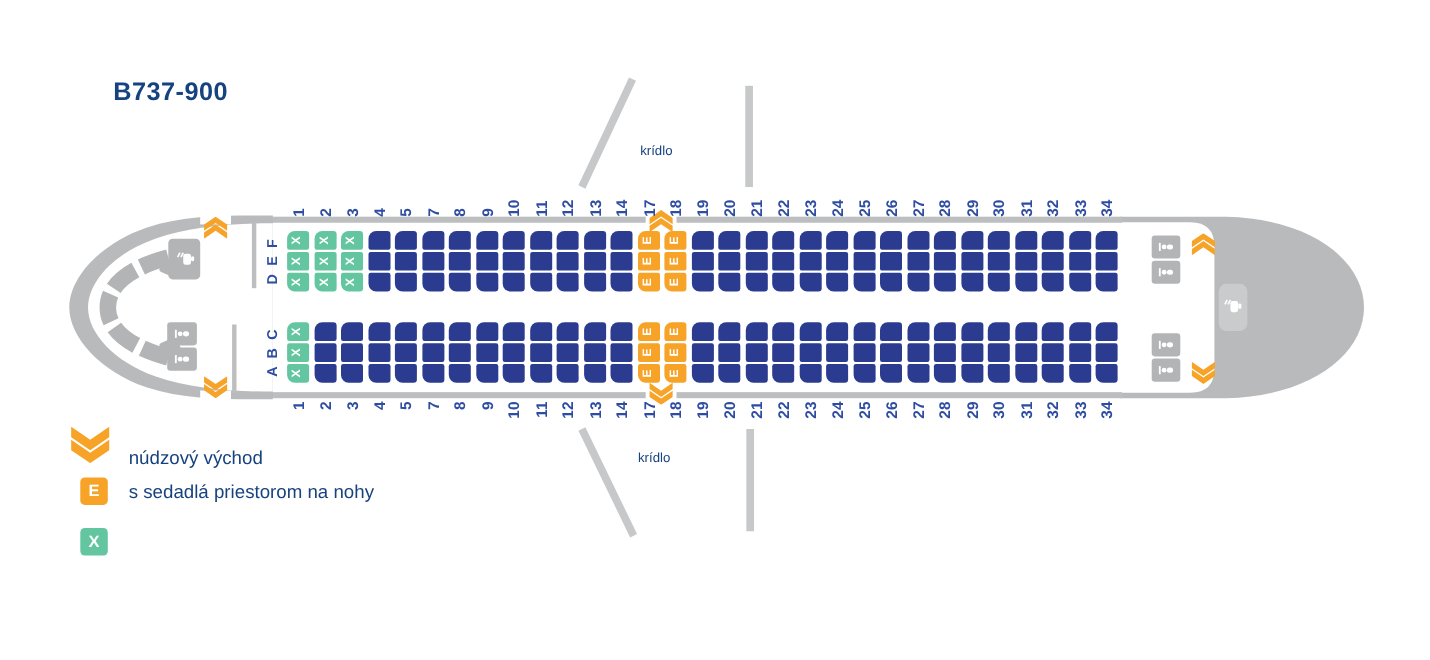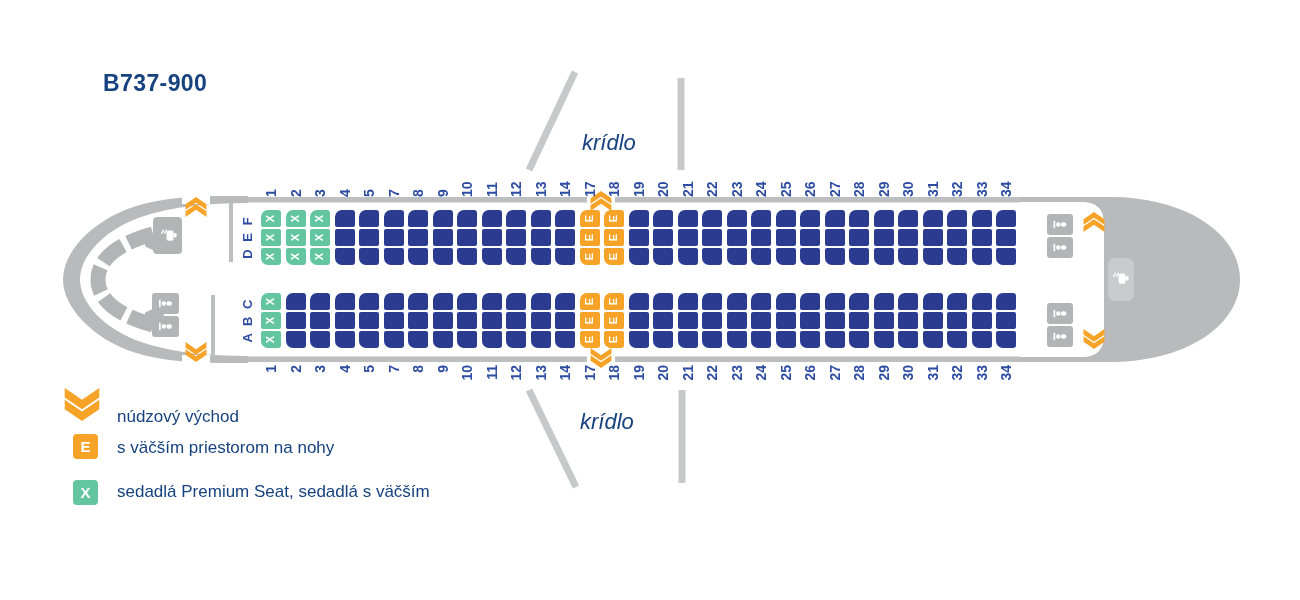--- a/index.html
+++ b/index.html
@@ -21,21 +21,21 @@
   
   .seat{position:absolute;width:20px;height:17px;display:flex;align-items:center;justify-content:center;}
   .seat--S{background:var(--seat-standard,#2b3c90);}
   .seat--X{background:var(--seat-premium,#63c6a1);}
   .seat--E{background:var(--seat-exit,#f6a327);}
   .seat--r0{border-radius:7px 3px 2px 2px;}
   .seat--r1{border-radius:2px;}
   .seat--r2{border-radius:2px 2px 3px 7px;}
   .sglyph{color:#fff;font-size:11px;font-weight:700;line-height:1;transform:rotate(-90deg);}
   
-  .winglabel{position:absolute;font-size:22px;font-weight:500;color:var(--navy,#16427f);font-style:italic;}
+  .winglabel{position:absolute;font-size:12px;font-weight:500;color:var(--navy,#16427f);}
   
   .lgd-icon{position:absolute;}
   .lgd-sq{position:absolute;width:25px;height:25px;border-radius:4px;display:flex;
           align-items:center;justify-content:center;color:#fff;font-size:15px;font-weight:700;}
   .lgd-sq--E{background:var(--seat-exit,#f6a327);}
   .lgd-sq--X{background:var(--seat-premium,#63c6a1);}
   .lgd-text{position:absolute;font-size:17px;font-weight:500;line-height:23px;
             color:var(--navy,#16427f);}
 </style>
 </head>
@@ -441,22 +441,21 @@
   <div class="winglabel" style="left:580px;top:409px;">krídlo</div>
 
   <div>
     <svg class="lgd-icon" style="left:62px;top:388px;" width="40" height="33" viewBox="0 0 24 21">
       <use href="#sym-chev-down"></use>
     </svg>
     <div class="lgd-text" style="left:117px;top:405px;">núdzový východ</div>
 
     <div class="lgd-sq lgd-sq--E" style="left:73px;top:434px;">E</div>
     <div class="lgd-text" style="left:117px;top:436px;">
-      <div>s väčším priestorom na nohy</div>
+      <div>s sedadlá priestorom na nohy</div>
     </div>
 
     <div class="lgd-sq lgd-sq--X" style="left:73px;top:480px;">X</div>
     <div class="lgd-text" style="left:117px;top:480px;">
-      <div>sedadlá Premium Seat, sedadlá s väčším</div>
     </div>
   </div>
 
 </div>
 
 </body></html>

